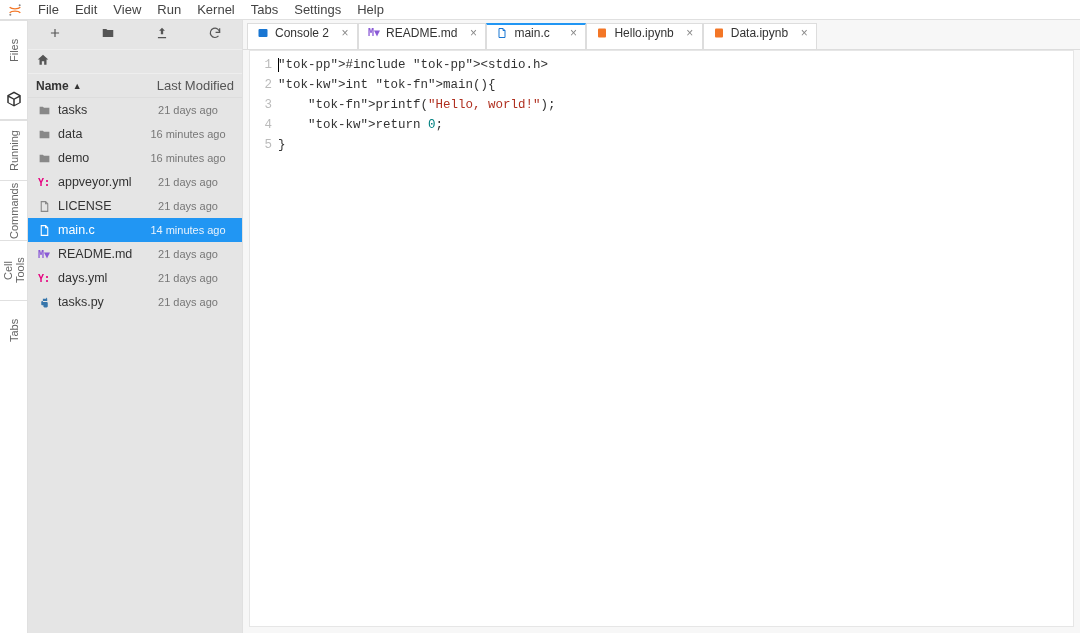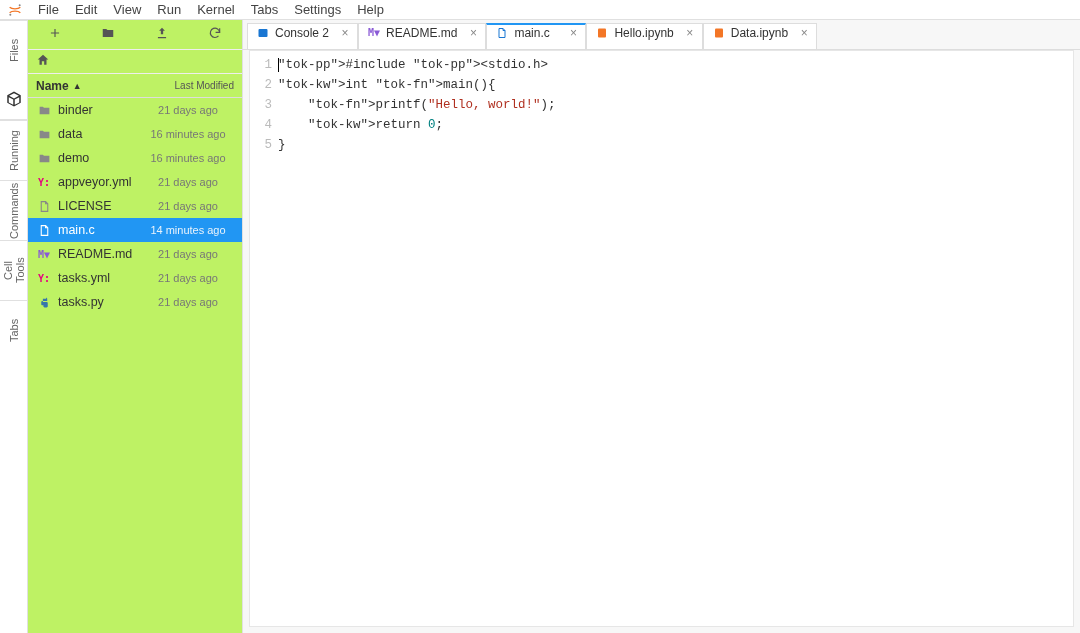--- a/index.html
+++ b/index.html
@@ -72,21 +72,21 @@
       height: 40px;
     }
     .activity-tab.has-icon svg { width:18px; height:18px; }
 
     
     .file-browser {
       width: 215px;
       border-right: 1px solid #e0e0e0;
       display: flex;
       flex-direction: column;
-      background:#bef264;
+      background:#e5e5e5;
     }
     .fb-toolbar {
       display:flex;
       align-items:center;
       justify-content: space-around;
       height: 30px;
       border-bottom: 1px solid #eee;
     }
     .fb-toolbar .tb-btn {
       flex:1;
@@ -110,21 +110,21 @@
     .fb-header {
       display:flex;
       align-items:center;
       height:24px;
       border-bottom:1px solid #ddd;
       font-weight:600;
       padding: 0 8px;
       font-size:12px;
     }
     .fb-header .col-name { flex:1; display:flex;align-items:center;gap:4px;}
-    .fb-header .col-mod { width:90px; text-align:right; font-weight:400; color:#555;font-size:10px;}
+    .fb-header .col-mod { width:90px; text-align:right; font-weight:400; color:#555;font-size:13px;}
     .fb-list { flex:1; overflow:auto; }
     .fb-row {
       display:flex;
       align-items:center;
       height:24px;
       padding:0 8px;
       cursor:pointer;
       font-size:12.5px;
     }
     .fb-row.selected { background:#2196f3; color:#fff; }
@@ -286,21 +286,21 @@
       </div>
       <div class="col-mod">Last Modified</div>
     </div>
     <div class="fb-list" id="fb-list">
         <div class="fb-row">
           <span class="file-icon">
             <svg viewBox="0 0 24 24" fill="#888">
               <path d="M3 5h6l2 2h10v12H3z"></path>
             </svg>
           </span>
-          <span class="file-name">binder</span>
+          <span class="file-name">tasks</span>
           <span class="file-mod">21 days ago</span>
         </div>
         <div class="fb-row">
           <span class="file-icon">
             <svg viewBox="0 0 24 24" fill="#888">
               <path d="M3 5h6l2 2h10v12H3z"></path>
             </svg>
           </span>
           <span class="file-name">data</span>
           <span class="file-mod">16 minutes ago</span>
@@ -345,21 +345,21 @@
           <span class="file-icon">
             <span style="color:#8a5ad6;font-weight:700;font-size:10px;font-family:monospace;">M▼</span>
           </span>
           <span class="file-name">README.md</span>
           <span class="file-mod">21 days ago</span>
         </div>
         <div class="fb-row">
           <span class="file-icon">
             <span style="color:#e6007e;font-weight:700;font-size:10px;font-family:monospace;">Y:</span>
           </span>
-          <span class="file-name">tasks.yml</span>
+          <span class="file-name">days.yml</span>
           <span class="file-mod">21 days ago</span>
         </div>
         <div class="fb-row">
           <span class="file-icon">
             <svg viewBox="0 0 24 24" fill="#3776ab">
               <path d="M9 3h6c1 0 2 1 2 2v4H8c-1 0-2 1-2 2v4c0 1 1 2 2 2h2v2c0 1 1 2 2 2h4c1 0 2-1 2-2v-6c0-1-1-2-2-2H9V5h6V3H9z"></path>
             </svg>
           </span>
           <span class="file-name">tasks.py</span>
           <span class="file-mod">21 days ago</span>

